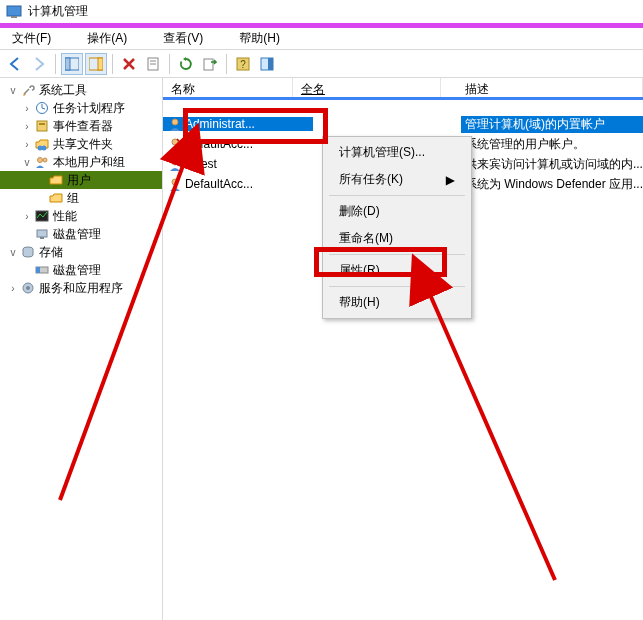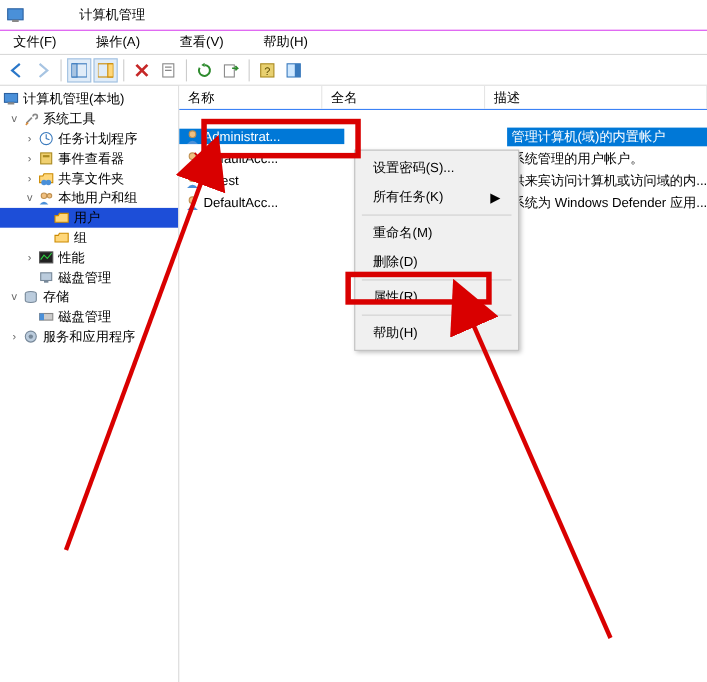--- a/index.html
+++ b/index.html
@@ -13,22 +13,21 @@
     height: 620px;
     overflow: hidden;
     position: relative;
   }
   .titlebar {
     height: 28px;
     display: flex;
     align-items: center;
     padding: 5px 6px;
     background: #fff;
-    border-bottom: 1px solid #d946ef;
-    gap: 44px;
+    border-bottom: 5px solid #d946ef;
   }
   .titlebar svg { flex-shrink: 0; }
   .titlebar-text { margin-left: 6px; }
   .menubar {
     height: 22px;
     display: flex;
     align-items: center;
     padding: 0 4px;
     border-bottom: 1px solid #d9d9d9;
     gap: 20px;
@@ -63,39 +62,39 @@
     padding-top: 3px;
   }
   .tree-node {
     display: flex;
     align-items: center;
     height: 18px;
     white-space: nowrap;
   }
   .tw { display:inline-flex; width:14px; justify-content:center; color:#666; font-size:10px; }
   .ico { display:inline-flex; width:16px; justify-content:center; margin-right:3px; }
-  .tree-node.selected { background:#1d4ed8; }
+  .tree-node.selected { background:#4d7c0f; }
   .list-panel {
     flex: 1;
     display: flex;
     flex-direction: column;
   }
   .col-headers {
     display: flex;
     height: 22px;
-    border-bottom: 1px solid #3b82f6;
+    border-bottom: 3px solid #3b82f6;
     background:#fff;
   }
   .col-header {
     border-right: 1px solid #e5e5e5;
     padding: 3px 8px;
   }
   .col-name { width: 130px; }
-  .col-full { width: 148px; }
-  .col-desc { flex:1; }
+  .col-full { width: 148px; text-decoration: underline; }
+  .col-desc { flex:1;margin-left:16px; }
   .list-rows { flex:1; position:relative; }
   .list-row {
     display:flex;
     align-items:center;
     height:20px;
   }
   .cell-name { width: 150px; display:flex; align-items:center; padding-left:4px; }
   .cell-full { width: 148px; padding-left:4px; }
   .cell-desc { flex:1; padding-left:4px; white-space:nowrap; overflow:hidden; }
   .list-row.selected .cell-name, .list-row.selected .cell-full, .list-row.selected .cell-desc {
@@ -205,29 +204,20 @@
     <svg width="14" height="14">
         <rect x="1" y="1" width="12" height="12" fill="#cfe8ff" stroke="#3a7abd"></rect>
         <rect x="8" y="1" width="5" height="12" fill="#3a7abd"></rect>
       </svg>
   </div>
 </div>
 
 <div class="body-area">
 
   <div class="tree-panel">
-    <div class="tree-node" style="padding-left:2px">
-      <span class="ico">
-          <svg width="14" height="14">
-            <rect x="1" y="2" width="12" height="8" fill="#4a90d9" stroke="#2a60a0"></rect>
-            <rect x="4" y="10" width="6" height="2" fill="#888"></rect>
-          </svg>
-        </span>
-      <span>计算机管理(本地)</span>
-    </div>
 
     <div class="tree-node" style="padding-left:6px">
       <span class="tw">v</span>
       <span class="ico">
           <svg width="14" height="14">
             <path d="M3 11 L8 6 M9 5 A2 2 0 1 1 11 7" stroke="#888" fill="none" stroke-width="1.5"></path>
             <path d="M2 12 L4 10 L5 11 L3 13 Z" fill="#d98b3a"></path>
           </svg>
         </span>
       <span>系统工具</span>
@@ -402,32 +392,32 @@
           </div>
         <div class="cell-full"></div>
         <div class="cell-desc">系统为 Windows Defender 应用...</div>
       </div>
     </div>
   </div>
 </div>
 
 <div class="ctx-menu">
   <div class="ctx-item">
-      <span>设置密码(S)...</span>
+      <span>计算机管理(S)...</span>
     </div>
   <div class="ctx-item">
       <span>所有任务(K)</span>
       <span>▶</span>
     </div>
   <div class="ctx-sep"></div>
   <div class="ctx-item">
+      <span>删除(D)</span>
+    </div>
+  <div class="ctx-item">
       <span>重命名(M)</span>
-    </div>
-  <div class="ctx-item">
-      <span>删除(D)</span>
     </div>
   <div class="ctx-sep"></div>
   <div class="ctx-item">
       <span>属性(R)</span>
     </div>
   <div class="ctx-sep"></div>
   <div class="ctx-item">
       <span>帮助(H)</span>
     </div>
 </div>

